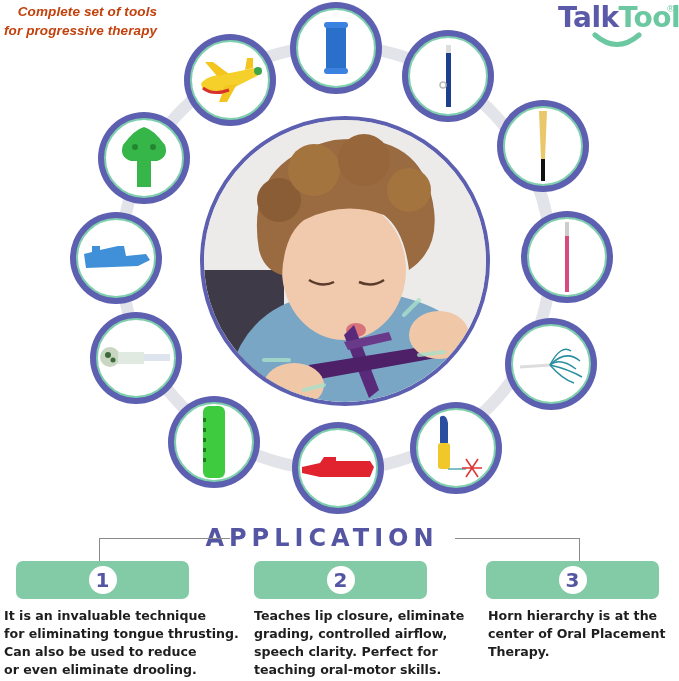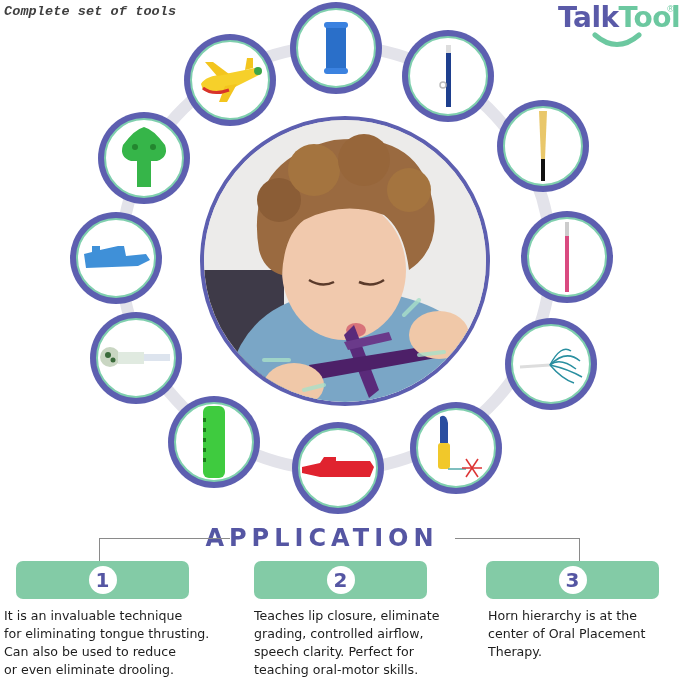--- a/index.html
+++ b/index.html
@@ -1,22 +1,22 @@
 <!DOCTYPE html>
 <html><head>
 <meta charset="utf-8">
 <style>
   * { box-sizing: border-box; margin: 0; padding: 0; }
   html, body { width: 679px; height: 681px; background: #ffffff; overflow: hidden; }
   body { position: relative; font-family: "Liberation Sans", "DejaVu Sans", sans-serif; color: #222; }
 
   .tagline {
     position: absolute; left: 4px; top: 2px;
-    font-family: Liberation Mono, monospace; font-style: italic; font-weight: bold;
-    font-size: 13.5px; line-height: 19px; color: #404040; letter-spacing: 0.1px; text-align: right;
+    font-family: Liberation Sans, sans-serif; font-style: italic; font-weight: bold;
+    font-size: 13.5px; line-height: 19px; color: #c2410c; letter-spacing: 0.1px; text-align: right;
   }
   .logo { position: absolute; left: 516px; top: 2px; width: 160px; height: 50px; }
   .logo-text {
     font-family: "DejaVu Sans", sans-serif; font-weight: bold; font-size: 28px;
     letter-spacing: -0.5px; line-height: 32px; white-space: nowrap; margin-left: 42px;
   }
   .logo-talk { color: #5a5aa8; }
   .logo-tools { color: #6cc8a0; }
   .logo-reg { position: absolute; right: 2px; top: 2px; font-size: 9px; color: #6cc8a0; }
   .logo-smile { position: absolute; left: 76px; top: 30px; }
@@ -51,28 +51,29 @@
     position: absolute; top: 561px; height: 38px; border-radius: 7px; background: #83cba6;
     display: flex; align-items: center; justify-content: center;
   }
   .num-badge {
     width: 28px; height: 28px; border-radius: 50%; background: #fff;
     display: flex; align-items: center; justify-content: center;
     font-family: "DejaVu Sans", sans-serif; font-weight: bold; font-size: 20px; color: #5556a3;
   }
   .desc {
     position: absolute; top: 607px; font-family: "DejaVu Sans", sans-serif;
-    font-size: 12.6px; line-height: 18px; color: #1e1e1e; white-space: pre-line;
+    font-size: 12.6px; line-height: 18px; color: #1e1e1e; white-space: pre-line; font-weight: bold;
   }
 </style>
 </head>
 <body>
 
 <div class="tagline">
   <div>Complete set of tools</div>
+  <div>for progressive therapy</div>
 </div>
 
 <div class="logo">
   <div class="logo-text">
     <span class="logo-talk">Talk</span><span class="logo-tools">Tools</span>
   </div>
   <span class="logo-reg">®</span>
   <svg class="logo-smile" width="50" height="16" viewBox="0 0 50 16">
     <path d="M3 3 Q25 22 47 3" stroke="#6cc8a0" stroke-width="5" fill="none" stroke-linecap="round"></path>
   </svg>

